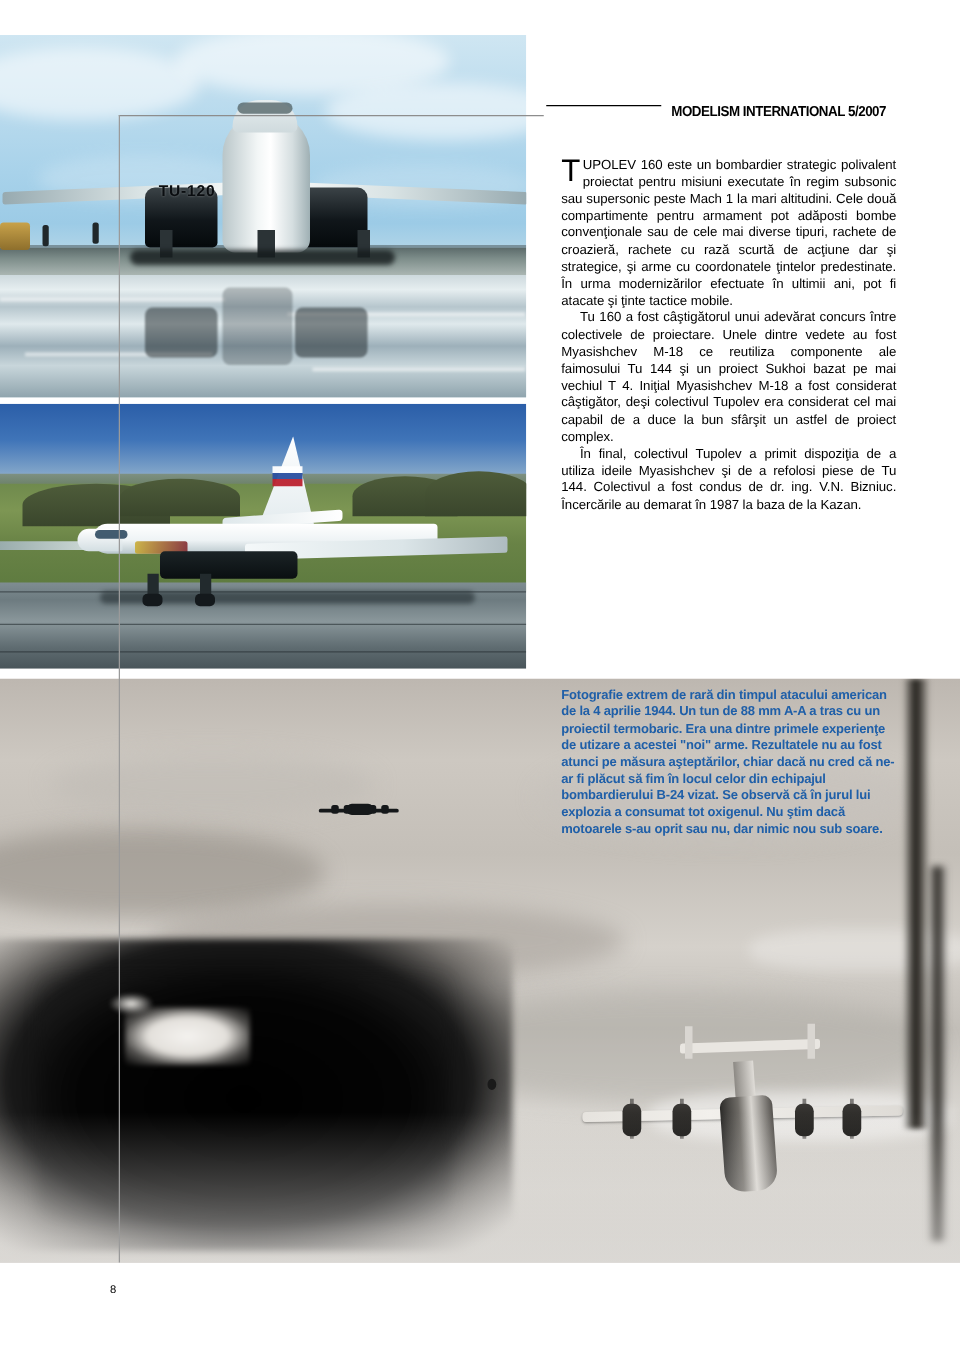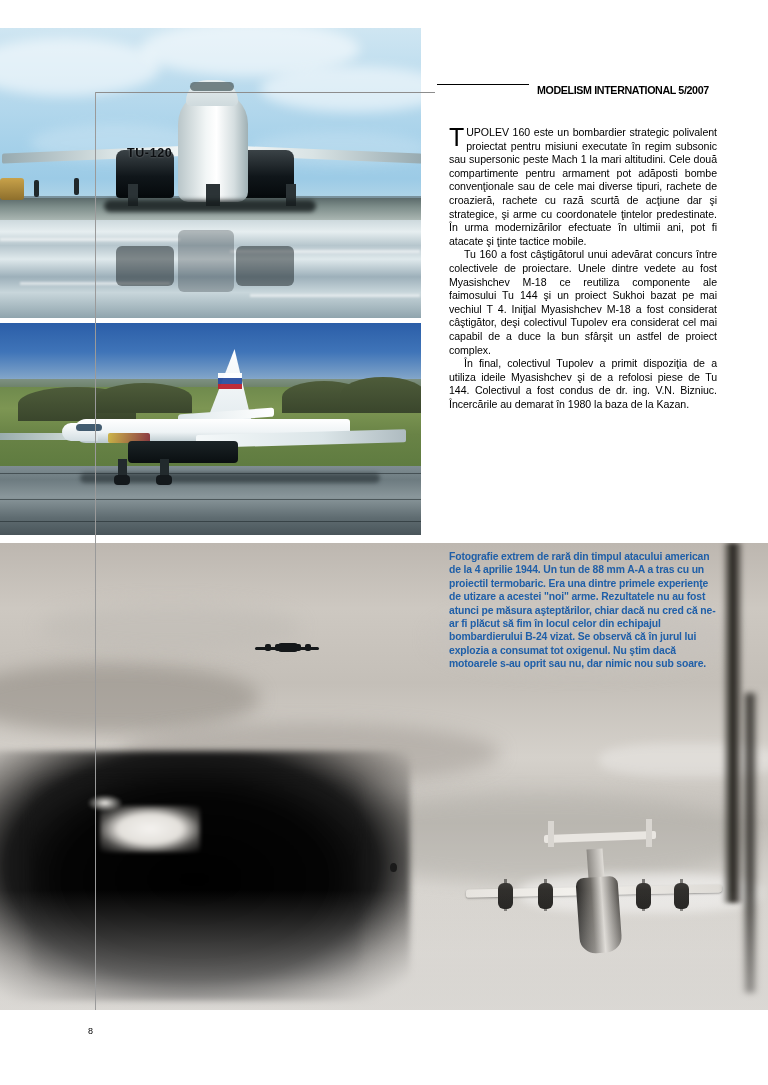--- a/index.html
+++ b/index.html
@@ -298,21 +298,21 @@
   <div class="guide-v"></div>
 
   <div class="header">
     <div class="header-rule"></div>
     <div class="header-title">MODELISM INTERNATIONAL  5/2007</div>
   </div>
 
   <div class="textcol">
     <p class="dropcap-para"><span class="dropcap">T</span><span>UPOLEV 160 este un bombardier strategic polivalent proiectat pentru misiuni executate în regim subsonic sau supersonic peste Mach 1 la mari altitudini. Cele două compartimente pentru armament pot adăposti bombe convenţionale sau de cele mai diverse tipuri, rachete de croazieră, rachete cu rază scurtă de acţiune dar şi strategice, şi arme cu coordonatele ţintelor predestinate. În urma modernizărilor efectuate în ultimii ani, pot fi atacate şi ţinte tactice mobile.</span></p>
     <p>Tu 160 a fost câştigătorul unui adevărat concurs între colectivele de proiectare. Unele dintre vedete au fost Myasishchev M-18 ce reutiliza componente ale faimosului Tu 144 şi un proiect Sukhoi bazat pe mai vechiul T 4. Iniţial Myasishchev M-18 a fost considerat câştigător, deşi colectivul Tupolev era considerat cel mai capabil de a duce la bun sfârşit un astfel de proiect complex.</p>
-    <p>În final, colectivul Tupolev a primit dispoziţia de a utiliza ideile Myasishchev şi de a refolosi piese de Tu 144. Colectivul a fost condus de dr. ing. V.N. Bizniuc. Încercările au demarat în 1980 la baza de la Kazan.</p>
+    <p>În final, colectivul Tupolev a primit dispoziţia de a utiliza ideile Myasishchev şi de a refolosi piese de Tu 144. Colectivul a fost condus de dr. ing. V.N. Bizniuc. Încercările au demarat în 1987 la baza de la Kazan.</p>
   </div>
 
   <div class="caption">
     <p style="color: rgb(31, 95, 168);">Fotografie extrem de rară din timpul atacului american de la 4 aprilie 1944. Un tun de 88 mm A-A a tras cu un proiectil termobaric. Era una dintre primele experienţe de utizare a acestei "noi" arme. Rezultatele nu au fost atunci pe măsura aşteptărilor, chiar dacă nu cred că ne-ar fi plăcut să fim în locul celor din echipajul bombardierului B-24 vizat. Se observă că în jurul lui explozia a consumat tot oxigenul. Nu ştim dacă motoarele s-au oprit sau nu, dar nimic nou sub soare.</p>
   </div>
 
   <div class="pageno">8</div>
 
 </div>
 

